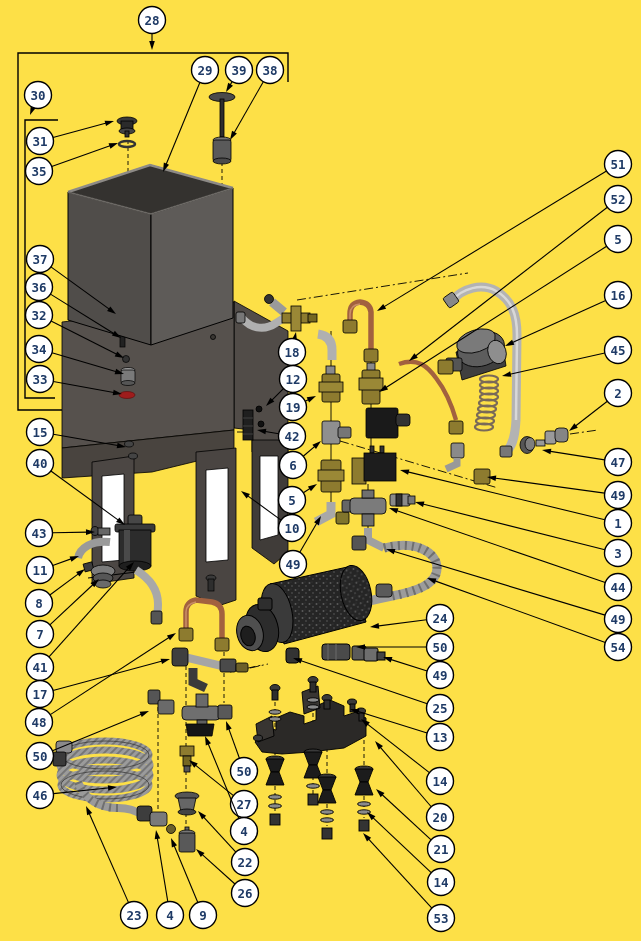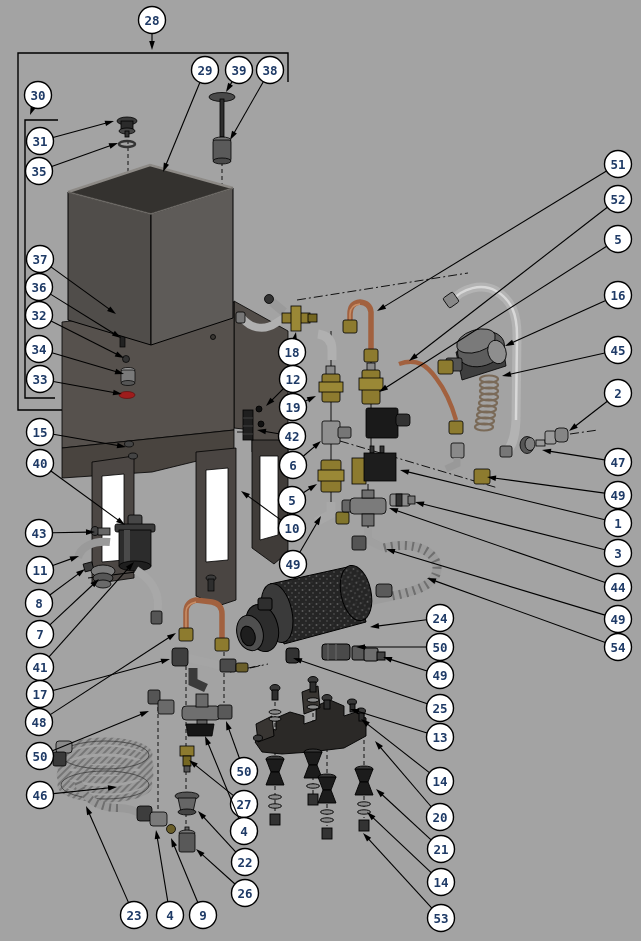--- a/index.html
+++ b/index.html
@@ -1,16 +1,16 @@
 <!DOCTYPE html>
 <html><head>
 <meta charset="utf-8">
 <style>
   html,body{margin:0;padding:0;background:#ffffff;}
-  #stage{position:relative;width:641px;height:941px;background:#a3a3a3;overflow:hidden;
+  #stage{position:relative;width:641px;height:941px;background:#fde047;overflow:hidden;
          font-family:"DejaVu Sans Mono","Liberation Mono",monospace;}
   svg{display:block;}
   .callout-num{font-family:"DejaVu Sans Mono","Liberation Mono",monospace;font-weight:bold;}
 </style>
 </head>
 <body>
 
 <div id="stage">
 <svg id="drawing" width="641" height="941" viewBox="0 0 641 941">
   <defs>

